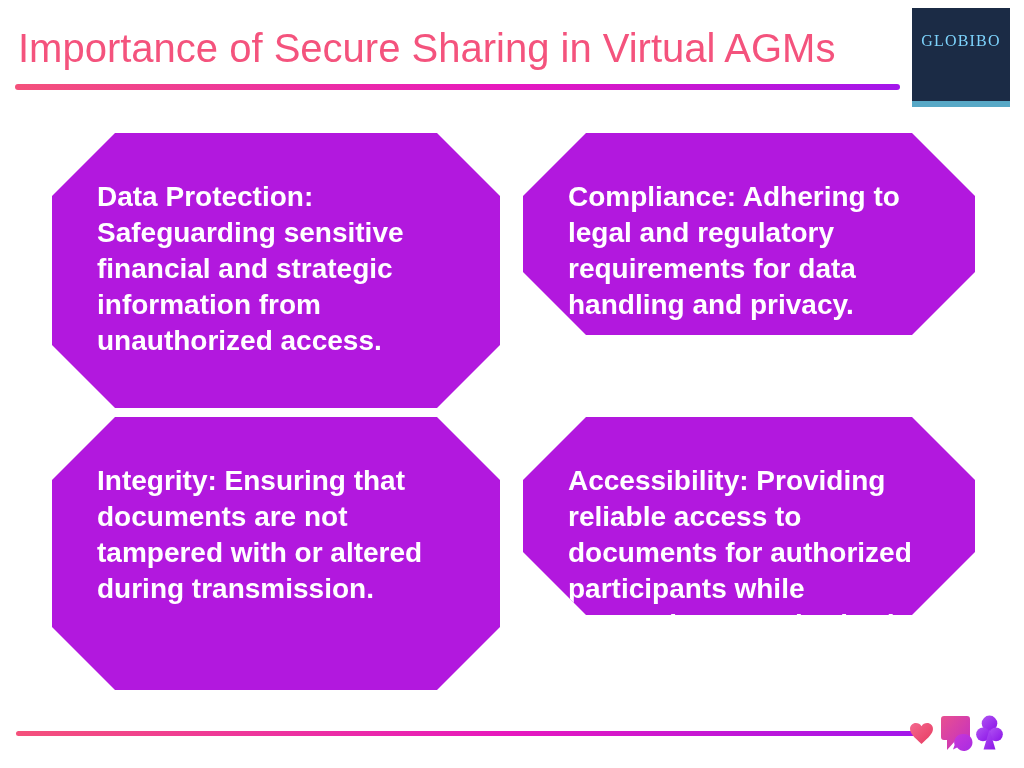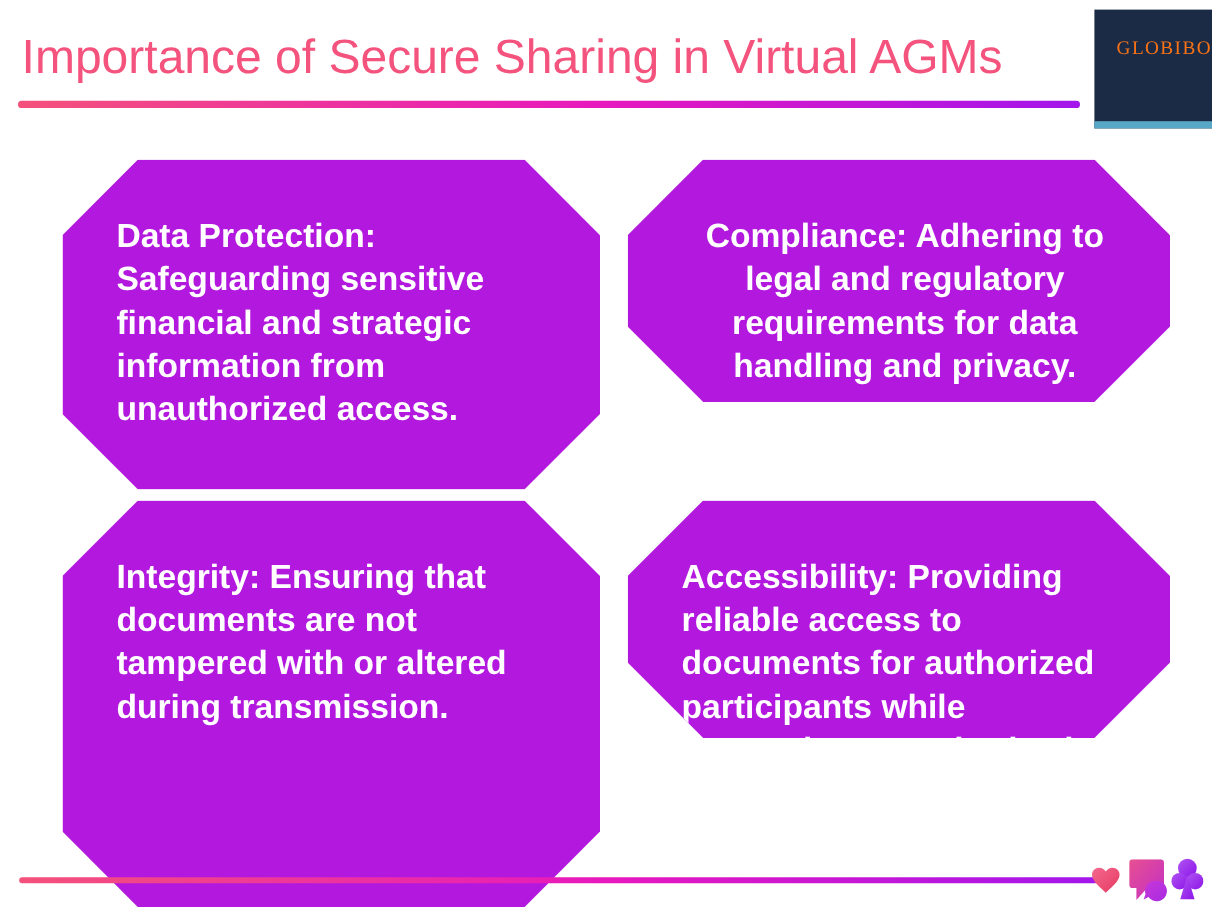--- a/index.html
+++ b/index.html
@@ -43,25 +43,25 @@
     top: 8px;
     width: 98px;
     height: 99px;
     background: var(--logo-navy, #1B2B45);
   }
   .logo-text {
     position: absolute;
     top: 24px;
     left: 0;
     width: 100%;
-    text-align: right;
+    text-align: center;
     font-family: "Liberation Serif", serif;
     font-size: 16px;
     letter-spacing: 1.2px;
-    color: #f97316;
+    color: #7dd3fc;
   }
   .logo-teal-bar {
     position: absolute;
     bottom: 0;
     left: 0;
     width: 100%;
     height: 6px;
     background: var(--logo-teal, #57A8C6);
   }
 
@@ -70,22 +70,22 @@
     position: absolute;
     background: var(--card-purple, #B218DE);
     clip-path: polygon(
       63px 0, calc(100% - 63px) 0,
       100% 63px, 100% calc(100% - 63px),
       calc(100% - 63px) 100%, 63px 100%,
       0 calc(100% - 63px), 0 63px);
     padding: 30px 35px 0 45px;
   }
   .card-1 { left: 52px;  top: 133px; width: 448px; height: 275px; }
-  .card-2 { left: 523px; top: 133px; width: 452px; height: 202px; text-align: center; }
-  .card-3 { left: 52px;  top: 417px; width: 448px; height: 339px; }
+  .card-2 { left: 523px; top: 133px; width: 452px; height: 202px; }
+  .card-3 { left: 52px;  top: 417px; width: 448px; height: 273px; }
   .card-4 { left: 523px; top: 417px; width: 452px; height: 198px; }
   .card-text {
     color: var(--card-text, #ffffff);
     font-size: 28px;
     line-height: 36px;
     font-weight: 600;
     margin-top: 16px;
   }
 
   

